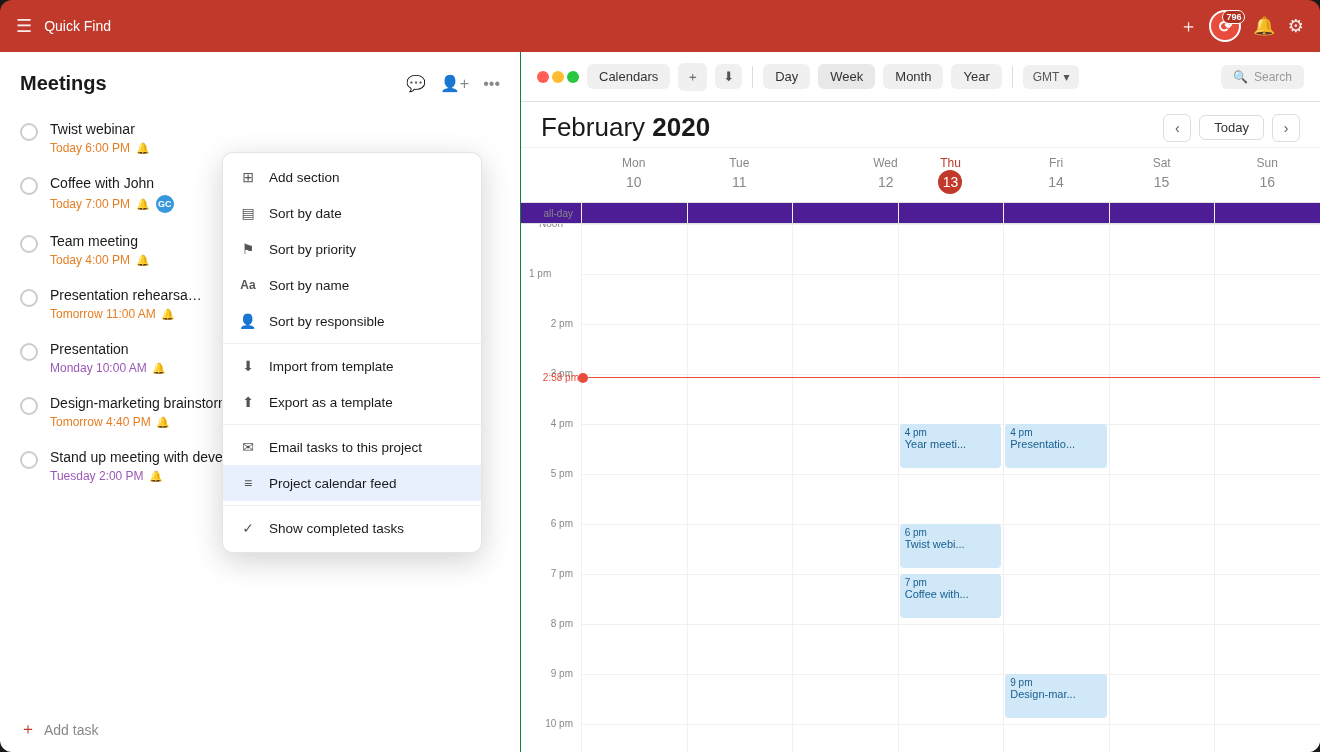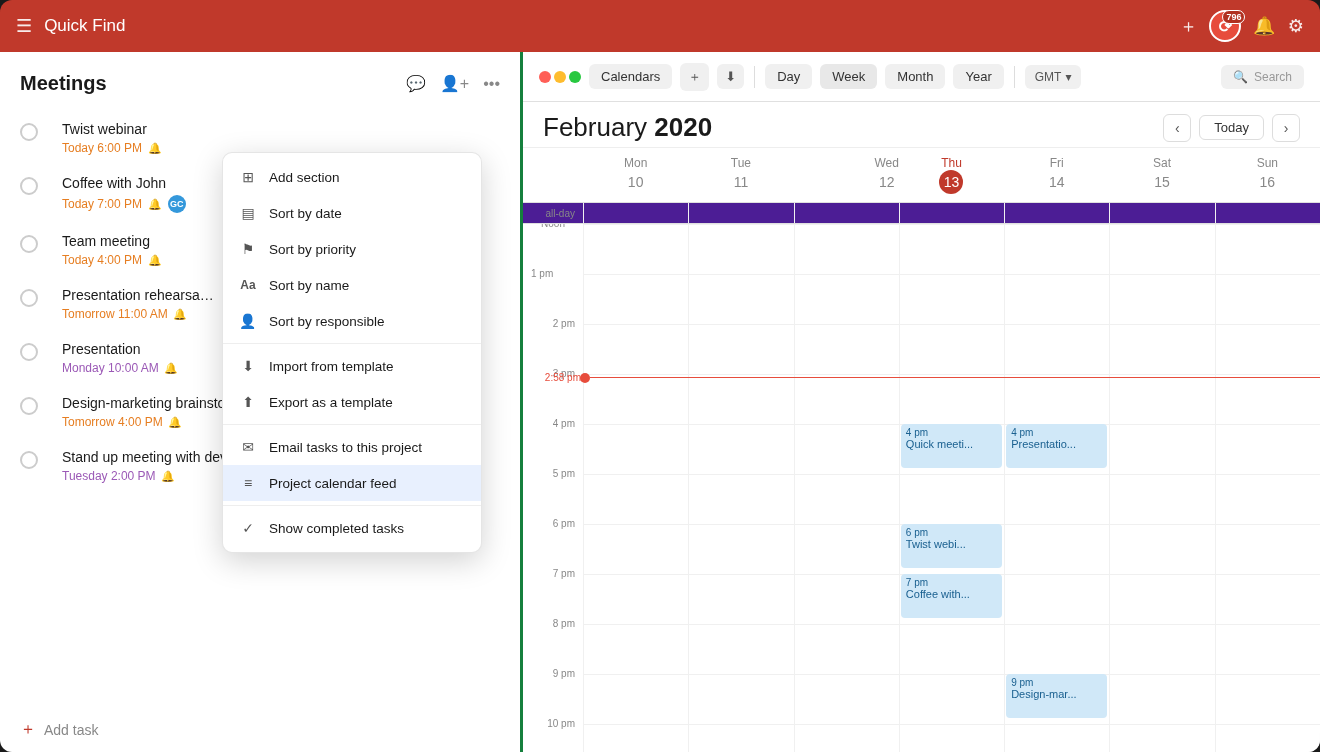--- a/index.html
+++ b/index.html
@@ -3,41 +3,41 @@
   <meta charset="utf-8">
   <style>
     * { box-sizing: border-box; margin: 0; padding: 0; }
     body { font-family: -apple-system, BlinkMacSystemFont, 'Segoe UI', sans-serif; background: #1a1a1a; width: 1320px; height: 752px; overflow: hidden; }
 
     .app-container { width: 1320px; height: 752px; display: flex; flex-direction: column; border-radius: 12px; overflow: hidden; }
 
     
     .topbar { background: #c0392b; height: 52px; display: flex; align-items: center; padding: 0 16px; gap: 12px; flex-shrink: 0; }
     .topbar-hamburger { color: white; font-size: 18px; cursor: pointer; opacity: 0.9; }
-    .topbar-title { color: white; font-size: 17px; font-weight: 500; flex: 1; }
+    .topbar-title { color: white; font-size: 14px; font-weight: 500; flex: 1; }
     .topbar-icon { color: white; font-size: 18px; cursor: pointer; opacity: 0.9; }
     .topbar-badge { background: #e74c3c; border: 2px solid white; border-radius: 50%; width: 32px; height: 32px; display: flex; align-items: center; justify-content: center; font-size: 11px; color: white; font-weight: 600; position: relative; }
     .topbar-badge::before { content: '⟳'; font-size: 16px; }
 
     
     .main-content { display: flex; flex: 1; overflow: hidden; }
 
     
     .left-panel { width: 520px; background: white; display: flex; flex-direction: column; flex-shrink: 0; position: relative; }
 
     .project-header { padding: 20px 20px 10px; display: flex; align-items: center; justify-content: space-between; }
     .project-title { font-size: 20px; font-weight: 700; color: #1a1a1a; }
     .project-actions { display: flex; gap: 14px; align-items: center; }
     .project-action-icon { color: #888; font-size: 16px; cursor: pointer; }
 
     
     .task-list { flex: 1; overflow-y: auto; padding: 6px 0; }
     .task-item { display: flex; align-items: flex-start; padding: 10px 20px; gap: 12px; cursor: pointer; }
     .task-checkbox { width: 18px; height: 18px; border-radius: 50%; border: 2px solid #ccc; flex-shrink: 0; margin-top: 2px; cursor: pointer; }
-    .task-content { flex: 1; margin-left: 12px; }
+    .task-content { flex: 1; }
     .task-name { font-size: 14px; color: #1a1a1a; font-weight: 400; }
     .task-meta { display: flex; align-items: center; gap: 6px; margin-top: 4px; }
     .task-date { font-size: 12px; }
     .task-date.today { color: #e67e22; }
     .task-date.tomorrow { color: #e67e22; }
     .task-date.monday { color: #9b59b6; }
     .task-date.tuesday { color: #9b59b6; }
     .task-meta-icon { color: #bbb; font-size: 11px; }
     .task-avatar { background: #3498db; color: white; border-radius: 50%; width: 18px; height: 18px; font-size: 9px; display: flex; align-items: center; justify-content: center; font-weight: 600; }
 
@@ -45,21 +45,21 @@
     .add-icon { font-size: 16px; color: #c0392b; }
 
     
     .context-menu { position: absolute; top: 100px; left: 222px; width: 260px; background: white; border-radius: 10px; box-shadow: 0 8px 30px rgba(0,0,0,0.18); z-index: 100; padding: 6px 0; border: 1px solid rgba(0,0,0,0.1); }
     .menu-item { display: flex; align-items: center; gap: 12px; padding: 9px 16px; cursor: pointer; font-size: 13.5px; color: #1a1a1a; }
     .menu-item.active { background: #e8f0fe; }
     .menu-icon { width: 18px; height: 18px; display: flex; align-items: center; justify-content: center; color: #555; font-size: 14px; flex-shrink: 0; }
     .menu-divider { height: 1px; background: #eee; margin: 4px 0; }
 
     
-    .right-panel { flex: 1; background: #f5f5f7; display: flex; flex-direction: column; border-left: 3px solid #15803d; }
+    .right-panel { flex: 1; background: #f5f5f7; display: flex; flex-direction: column; border-left: 1px solid #15803d; }
 
     .calendar-toolbar { background: white; border-bottom: 1px solid #e0e0e0; display: flex; align-items: center; padding: 8px 16px; gap: 8px; height: 50px; }
     .cal-btn { background: #f0f0f0; border: none; border-radius: 6px; padding: 5px 12px; font-size: 13px; cursor: pointer; color: #333; }
     .cal-btn.active { background: #e8e8e8; font-weight: 500; }
     .cal-btn-icon { background: #f0f0f0; border: none; border-radius: 6px; padding: 5px 8px; font-size: 13px; cursor: pointer; color: #555; }
     .cal-sep { width: 1px; height: 22px; background: #ddd; margin: 0 2px; }
     .cal-spacer { flex: 1; }
     .cal-gmt { display: flex; align-items: center; gap: 4px; font-size: 12px; color: #555; background: #f0f0f0; border-radius: 6px; padding: 5px 10px; }
     .cal-search { display: flex; align-items: center; gap: 6px; background: #f0f0f0; border-radius: 6px; padding: 5px 12px; font-size: 12px; color: #999; }
   </style>
@@ -142,21 +142,21 @@
               <span class="task-date monday">Monday 10:00 AM</span>
               <span class="task-meta-icon">🔔</span>
             </div>
           </div>
         </div>
         <div class="task-item">
           <div class="task-checkbox"></div>
           <div class="task-content">
             <div class="task-name">Design-marketing brainstorm…</div>
             <div class="task-meta">
-              <span class="task-date tomorrow">Tomorrow 4:00 PM</span>
+              <span class="task-date tomorrow">Tomorrow 4:40 PM</span>
               <span class="task-meta-icon">🔔</span>
             </div>
           </div>
         </div>
         <div class="task-item">
           <div class="task-checkbox"></div>
           <div class="task-content">
             <div class="task-name">Stand up meeting with development team</div>
             <div class="task-meta">
               <span class="task-date tuesday">Tuesday 2:00 PM</span>
@@ -395,21 +395,21 @@
             <div style="border-left: 1px solid rgb(240, 240, 240); border-top: 1px solid rgb(240, 240, 240); height: 50px; position: relative;"></div>
             <div style="border-left: 1px solid rgb(240, 240, 240); border-top: 1px solid rgb(240, 240, 240); height: 50px; position: relative;"></div>
           </div>
       <div style="position: absolute; left: 0px; right: 0px; top: 148px; display: flex; align-items: center; z-index: 10; pointer-events: none;">
     <span style="font-size:10px;color:#e74c3c;margin-left:4px;width:54px;text-align:right;flex-shrink:0;">2:58 pm</span>
     <div style="width:10px;height:10px;background:#e74c3c;border-radius:50%;flex-shrink:0;margin-left:-1px;"></div>
     <div style="flex:1;height:1.5px;background:#e74c3c;"></div>
   </div>
           <div style="position: absolute; top: 200px; left: calc(42.8571% + 36.2857px); width: calc(14.2857% - 12.5714px); height: 44px; background: rgb(208, 232, 248); color: rgb(26, 96, 144); border-radius: 4px; padding: 3px 5px; font-size: 11px; font-weight: 500; z-index: 5; overflow: hidden; cursor: pointer;">
       <div style="font-size:10px;font-weight:400;">4 pm</div>
-      <div style="white-space:nowrap;overflow:hidden;text-overflow:ellipsis;">Quick meeti...</div>
+      <div style="white-space:nowrap;overflow:hidden;text-overflow:ellipsis;">Year meeti...</div>
     </div>
           <div style="position: absolute; top: 200px; left: calc(57.1429% + 27.7143px); width: calc(14.2857% - 12.5714px); height: 44px; background: rgb(208, 232, 248); color: rgb(26, 96, 144); border-radius: 4px; padding: 3px 5px; font-size: 11px; font-weight: 500; z-index: 5; overflow: hidden; cursor: pointer;">
       <div style="font-size:10px;font-weight:400;">4 pm</div>
       <div style="white-space:nowrap;overflow:hidden;text-overflow:ellipsis;">Presentatio...</div>
     </div>
           <div style="position: absolute; top: 300px; left: calc(42.8571% + 36.2857px); width: calc(14.2857% - 12.5714px); height: 44px; background: rgb(208, 232, 248); color: rgb(26, 96, 144); border-radius: 4px; padding: 3px 5px; font-size: 11px; font-weight: 500; z-index: 5; overflow: hidden; cursor: pointer;">
       <div style="font-size:10px;font-weight:400;">6 pm</div>
       <div style="white-space:nowrap;overflow:hidden;text-overflow:ellipsis;">Twist webi...</div>
     </div>
           <div style="position: absolute; top: 350px; left: calc(42.8571% + 36.2857px); width: calc(14.2857% - 12.5714px); height: 44px; background: rgb(208, 232, 248); color: rgb(26, 96, 144); border-radius: 4px; padding: 3px 5px; font-size: 11px; font-weight: 500; z-index: 5; overflow: hidden; cursor: pointer;">

